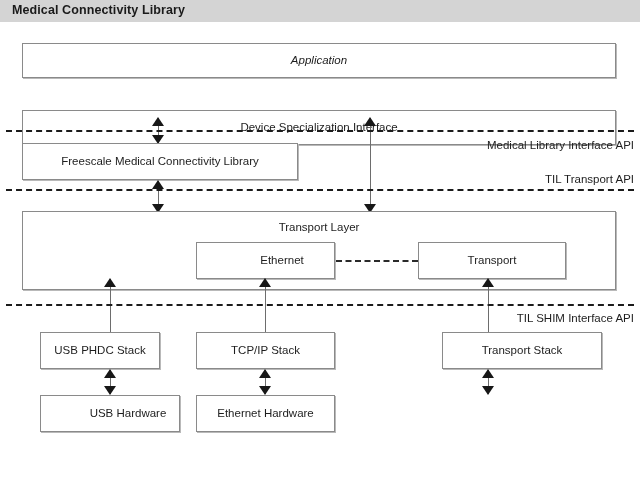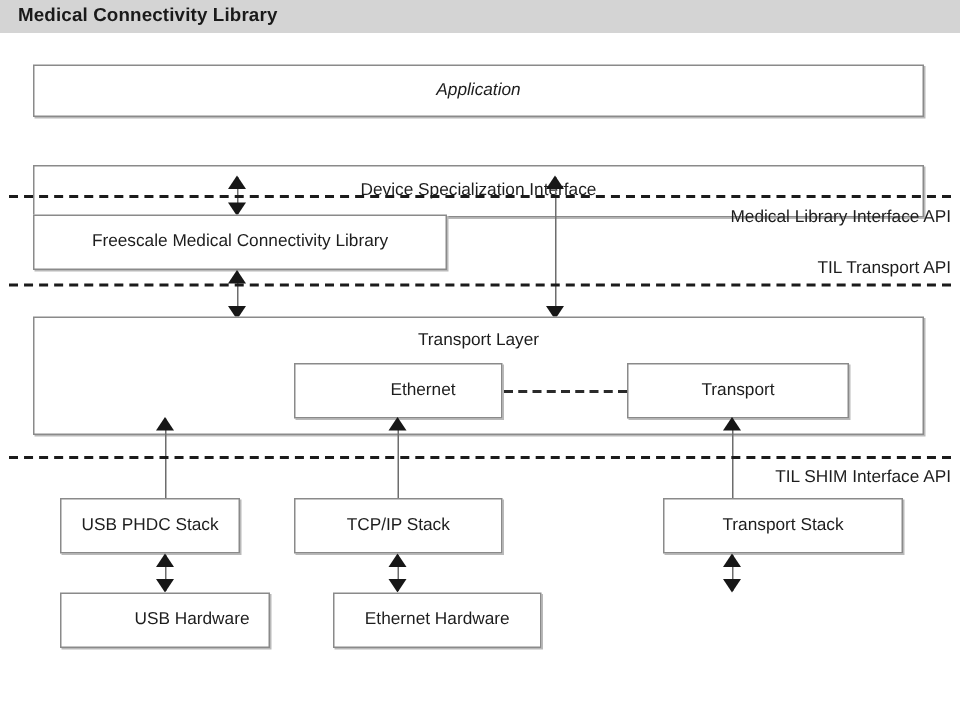--- a/index.html
+++ b/index.html
@@ -225,18 +225,18 @@
   <div class="varrow" style="left:482px; top:348px; height:24px;">
     <div class="shaft"></div>
     <div class="head up"></div>
     <div class="head down"></div>
   </div>
 
   <div class="box" style="left:40px; top:373px; width:140px; height:37px;padding-left:36px;">
     <span class="box-label">USB Hardware</span>
   </div>
 
-  <div class="box" style="left:196px; top:373px; width:139px; height:37px;margin-left:26px;">
+  <div class="box" style="left:196px; top:373px; width:139px; height:37px;">
     <span class="box-label">Ethernet Hardware</span>
   </div>
 
 
 </div>
 
 </body></html>

